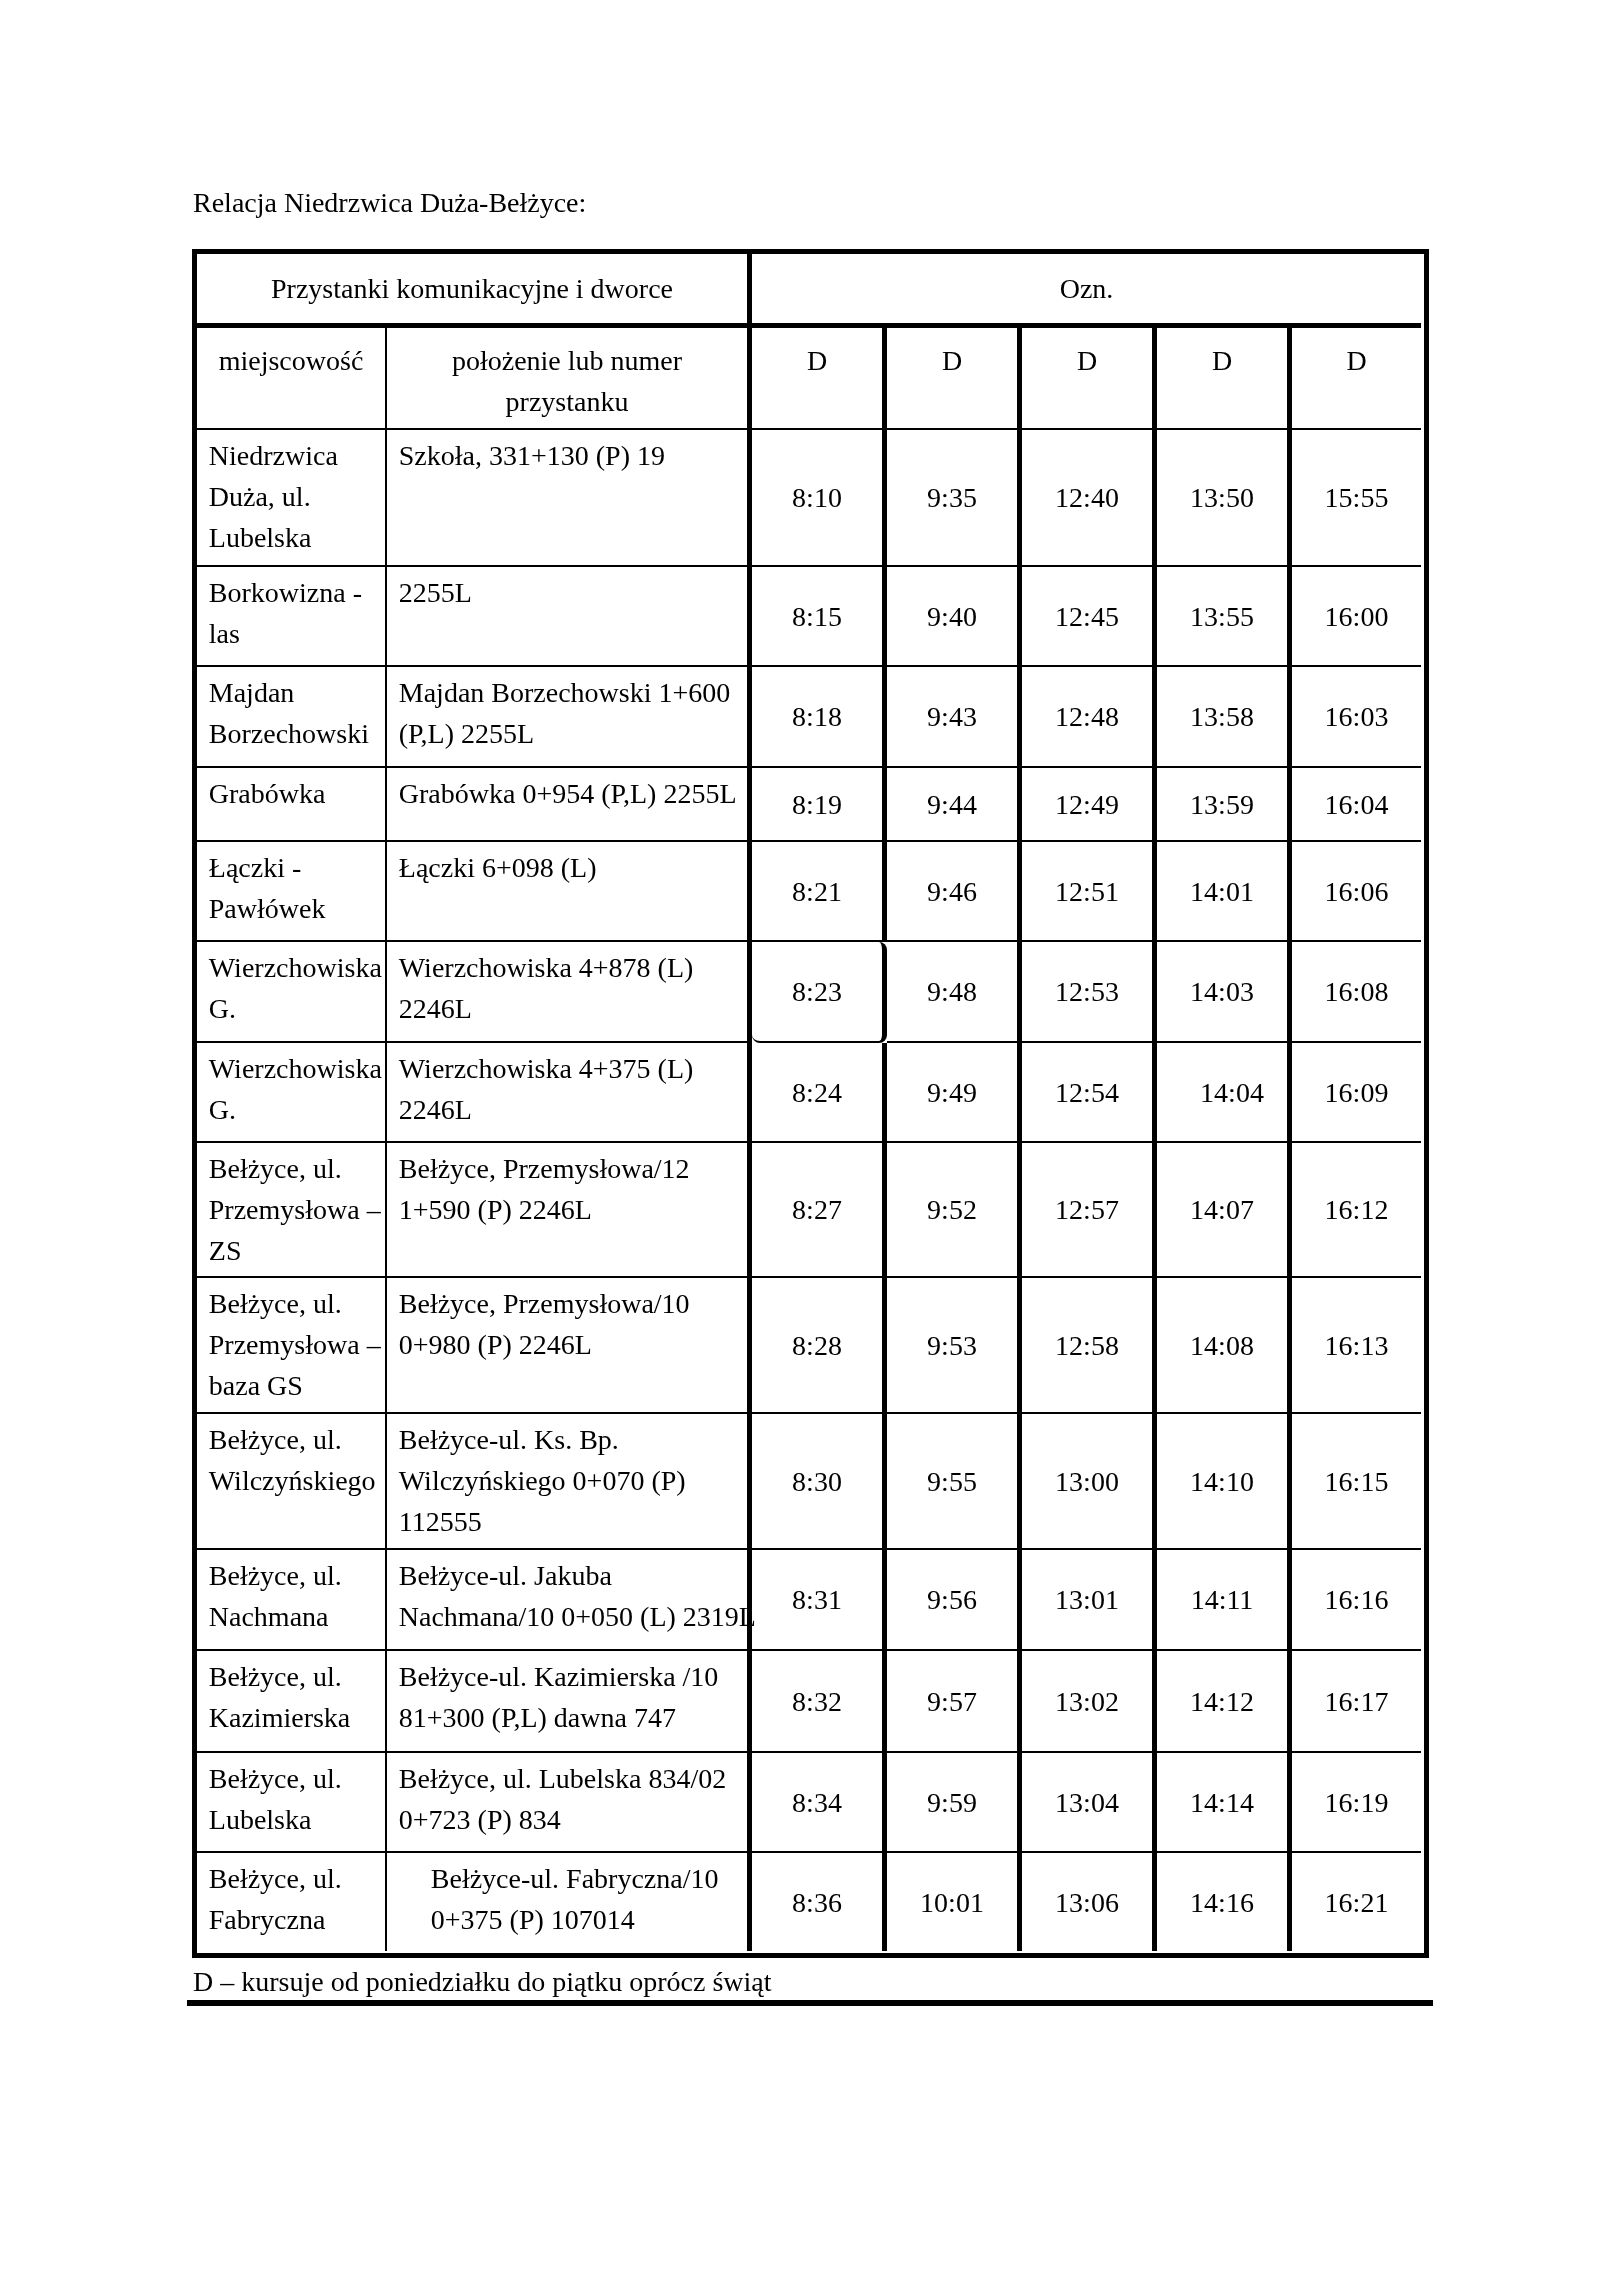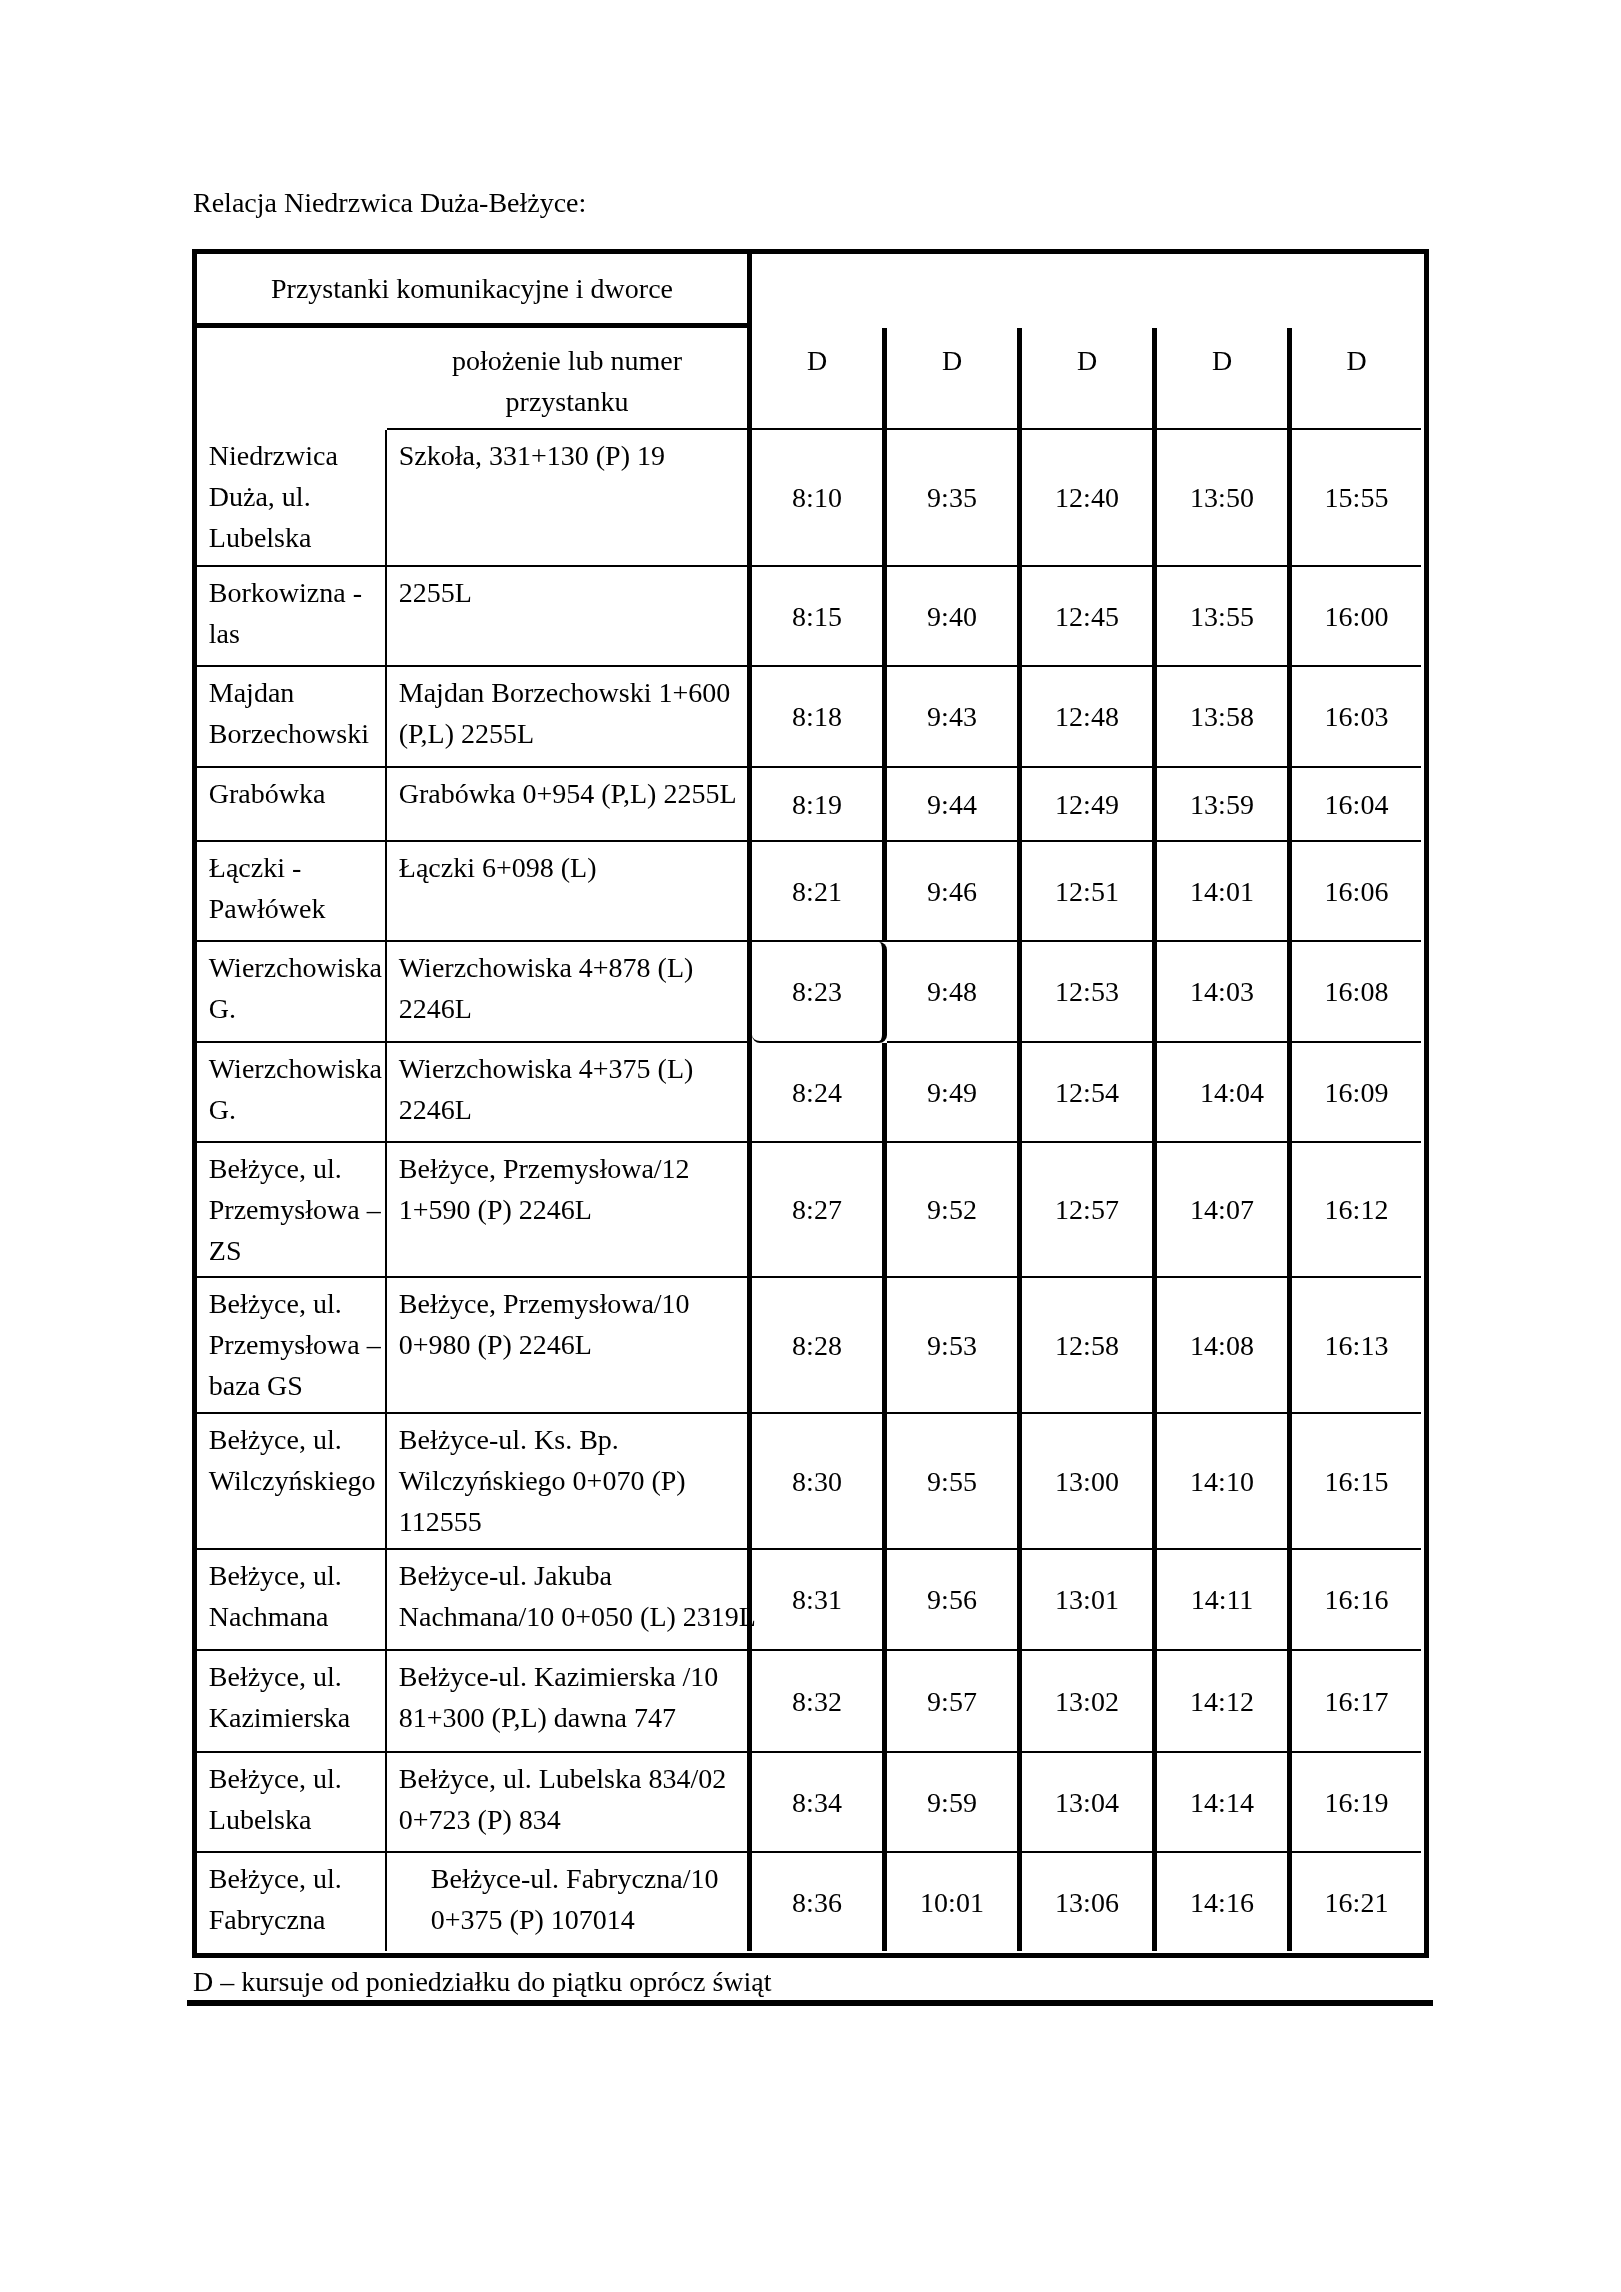--- a/index.html
+++ b/index.html
@@ -26,21 +26,23 @@
 </head>
 <body>
 
 <div class="sheet">
 
   <div class="title">Relacja Niedrzwica Duża-Bełżyce:</div>
 
   <div class="grid">
 
     <div class="cell mid br6 bb6" style="grid-row:1;grid-column:1 / span 2;">Przystanki komunikacyjne i dworce</div>
+    <div class="cell mid br0 bb6" style="grid-row:1;grid-column:3 / span 5;">Ozn.</div>
 
+    <div class="cell topc" style="grid-row:2;grid-column:1;">miejscowość</div>
     <div class="cell topc br6" style="grid-row:2;grid-column:2;">położenie lub numer
 przystanku</div>
     <div id="day-code-cells" style="display:contents;"><div class="cell topc br6" style="grid-area: 2 / 3;">D</div><div class="cell topc br6" style="grid-area: 2 / 4;">D</div><div class="cell topc br6" style="grid-area: 2 / 5;">D</div><div class="cell topc br6" style="grid-area: 2 / 6;">D</div><div class="cell topc br0" style="grid-area: 2 / 7;">D</div></div>
 
     <div id="row-cells" style="display:contents;"><div class="cell stop" style="grid-area: 3 / 1;">Niedrzwica
 Duża, ul.
 Lubelska</div><div class="cell stop br6" style="grid-area: 3 / 2;">Szkoła, 331+130 (P) 19</div><div class="cell mid br6" style="grid-area: 3 / 3;">8:10</div><div class="cell mid br6" style="grid-area: 3 / 4;">9:35</div><div class="cell mid br6" style="grid-area: 3 / 5;">12:40</div><div class="cell mid br6" style="grid-area: 3 / 6;">13:50</div><div class="cell mid br0" style="grid-area: 3 / 7;">15:55</div><div class="cell stop" style="grid-area: 4 / 1;">Borkowizna -
 las</div><div class="cell stop br6" style="grid-area: 4 / 2;">2255L</div><div class="cell mid br6" style="grid-area: 4 / 3;">8:15</div><div class="cell mid br6" style="grid-area: 4 / 4;">9:40</div><div class="cell mid br6" style="grid-area: 4 / 5;">12:45</div><div class="cell mid br6" style="grid-area: 4 / 6;">13:55</div><div class="cell mid br0" style="grid-area: 4 / 7;">16:00</div><div class="cell stop" style="grid-area: 5 / 1;">Majdan
 Borzechowski</div><div class="cell stop br6" style="grid-area: 5 / 2;">Majdan Borzechowski 1+600
 (P,L) 2255L</div><div class="cell mid br6" style="grid-area: 5 / 3;">8:18</div><div class="cell mid br6" style="grid-area: 5 / 4;">9:43</div><div class="cell mid br6" style="grid-area: 5 / 5;">12:48</div><div class="cell mid br6" style="grid-area: 5 / 6;">13:58</div><div class="cell mid br0" style="grid-area: 5 / 7;">16:03</div><div class="cell stop" style="grid-area: 6 / 1;">Grabówka</div><div class="cell stop br6" style="grid-area: 6 / 2;">Grabówka 0+954 (P,L) 2255L</div><div class="cell mid br6" style="grid-area: 6 / 3;">8:19</div><div class="cell mid br6" style="grid-area: 6 / 4;">9:44</div><div class="cell mid br6" style="grid-area: 6 / 5;">12:49</div><div class="cell mid br6" style="grid-area: 6 / 6;">13:59</div><div class="cell mid br0" style="grid-area: 6 / 7;">16:04</div><div class="cell stop" style="grid-area: 7 / 1;">Łączki -

